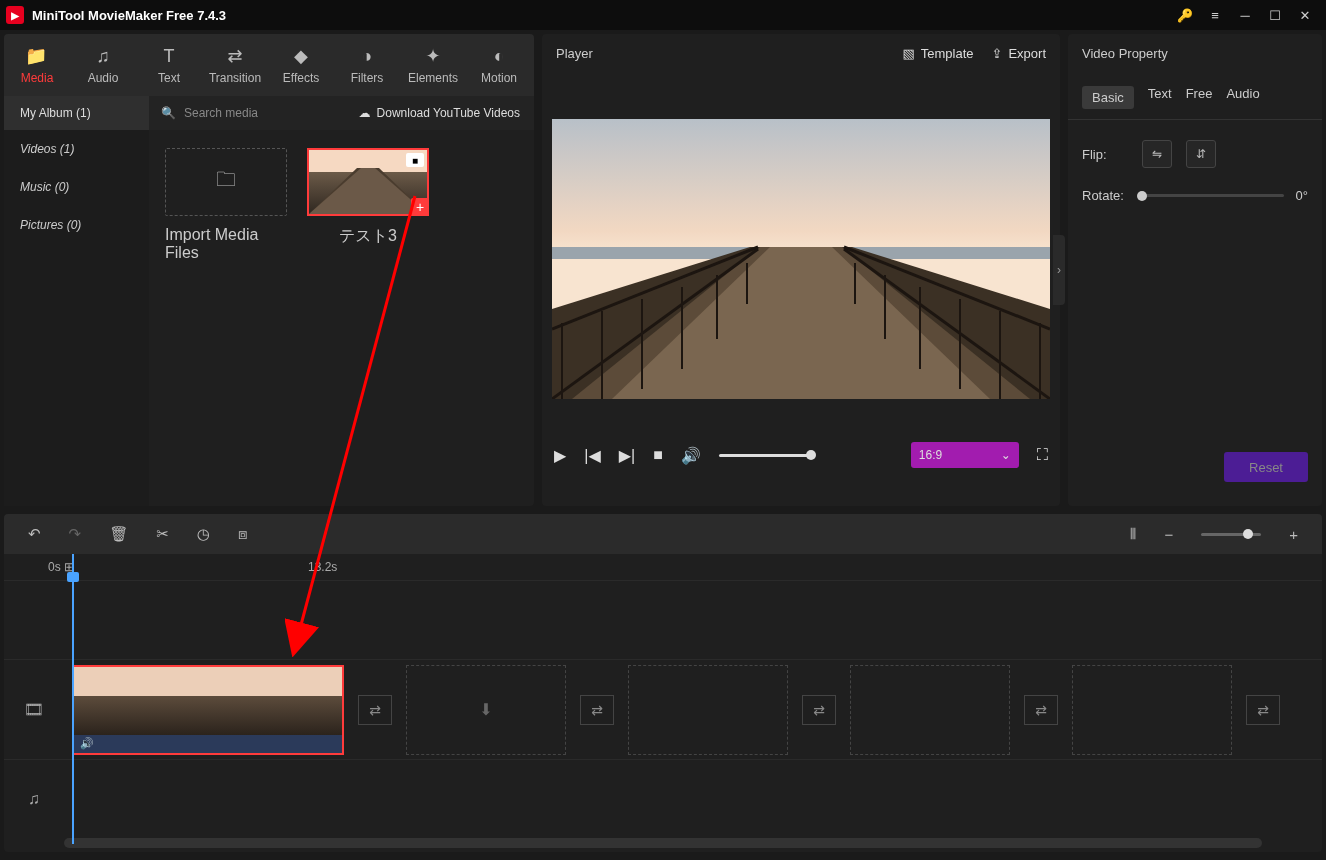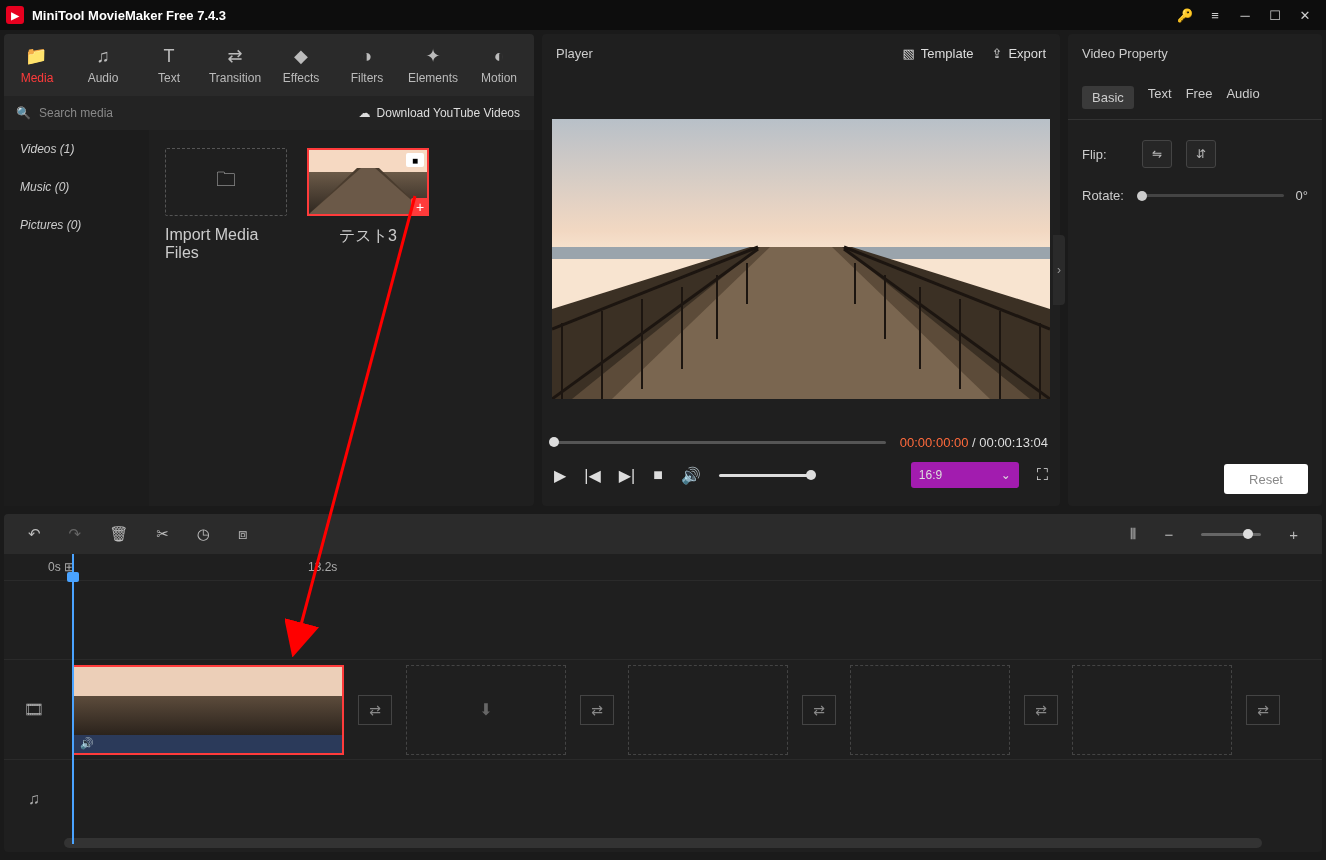--- a/index.html
+++ b/index.html
@@ -50,21 +50,21 @@
 .vol-track::after{content:"";position:absolute;right:0;top:50%;transform:translate(50%,-50%);width:10px;height:10px;background:#ddd;border-radius:50%;}
 .aspect-dd { width: 108px; height: 26px; background: #a21caf; display: flex; align-items: center; justify-content: space-between; padding: 0 8px; font-size: 12px; color: #ddd; border-radius:3px;}
 .prop-panel { width: 254px; display: flex; flex-direction: column; }
 .prop-tabs { display: flex; gap: 14px; padding: 14px 14px 10px; font-size: 13px; color: #ccc; border-bottom:1px solid #333;margin:0 0 10px;}
 .prop-tabs .ptab.active { background: #3a3a3a; padding: 4px 10px; border-radius: 3px; }
 .prop-row { display: flex; align-items: center; padding: 10px 14px; font-size: 13px; }
 .prop-row .plabel { width: 60px; }
 .flip-btn { width: 30px; height: 28px; border: 1px solid #444; background: #262626; display: flex; align-items: center; justify-content: center; margin-right: 14px; font-size: 12px; color:#bbb;border-radius:3px;}
 .rot-track { flex: 1; height: 3px; background: #444; position: relative; margin-right: 12px;border-radius:2px;}
 .rot-track .dot { position: absolute; left: 0; top: 50%; transform: translate(-50%,-50%); width: 10px; height: 10px; background: #ccc; border-radius: 50%; }
-.reset-btn { width: 84px; height: 30px; background: #ffffff; color: #888; font-size: 13px; display: flex; align-items: center; justify-content: center; margin: 0 14px 12px auto;border-radius:3px;}
+.reset-btn { width: 84px; height: 30px; background: #4c1d95; color: #888; font-size: 13px; display: flex; align-items: center; justify-content: center; margin: 0 14px 24px auto;border-radius:3px;}
 .timeline-panel { margin: 4px; background: #1f1f1f; border-radius: 4px; height: 338px; display: flex; flex-direction: column; }
 .tl-tools { height: 40px; background: #2b2b2b; display: flex; align-items: center; gap: 28px; padding: 0 24px; color: #bbb; font-size: 15px;border-radius:4px 4px 0 0;}
 .tl-tools .spacer { flex: 1; }
 .zoom-track { width: 60px; height: 3px; background: #666; position: relative;border-radius:2px; }
 .zoom-track .dot { position: absolute; left: 78%; top: 50%; transform: translate(-50%,-50%); width: 10px; height: 10px; background: #ddd; border-radius: 50%; }
 .tl-ruler { height: 26px; display: flex; align-items: center; position: relative; font-size: 12px; color: #aaa; padding-left: 60px;}
 .tl-ruler .mark{position:absolute;}
 .playhead { position: absolute; left: 68px; top: 0; width: 2px; height: 290px; background: #4aa3ff; z-index: 5; }
 .playhead::before { content: ""; position: absolute; top: 18px; left: -5px; width: 12px; height: 10px; background: #4aa3ff; border-radius: 2px; }
 .tl-body { flex: 1; position: relative; display: flex; flex-direction: column; overflow:hidden;}
@@ -125,20 +125,21 @@
       <div class="tab">
           <span class="ticon">✦</span>
           <span>Elements</span>
         </div>
       <div class="tab">
           <span class="ticon">◐</span>
           <span>Motion</span>
         </div>
     </div>
     <div class="album-row">
+      <div class="myalbum">My Album (1)</div>
       <div class="search">
           <span>🔍</span>
           <span>Search media</span>
         </div>
       <div class="dl">
           <span>☁</span>
           <span>Download YouTube Videos</span>
         </div>
     </div>
     <div class="media-body">
@@ -208,26 +209,20 @@
               <line x1="408" y1="270" x2="408" y2="180"></line>
               <line x1="368" y1="250" x2="368" y2="168"></line>
               <line x1="333" y1="220" x2="333" y2="156"></line>
               <line x1="303" y1="185" x2="303" y2="144"></line>
           </g>
         </svg>
       </div>
     </div>
     <div class="expand-handle">›</div>
     <div class="player-ctrls">
-      <div class="seek">
-        <div class="seek-track">
-            <div class="dot"></div>
-          </div>
-        <div class="times"><span class="cur">00:00:00:00</span><span class="sep"> / </span><span class="dur">00:00:13:04</span></div>
-      </div>
       <div class="transport">
         <span>▶</span>
         <span>|◀</span>
         <span>▶|</span>
         <span>■</span>
         <span>🔊</span>
         <div class="vol-track"></div>
         <span class="spacer"></span>
         <div class="aspect-dd">
             <span>16:9</span>

